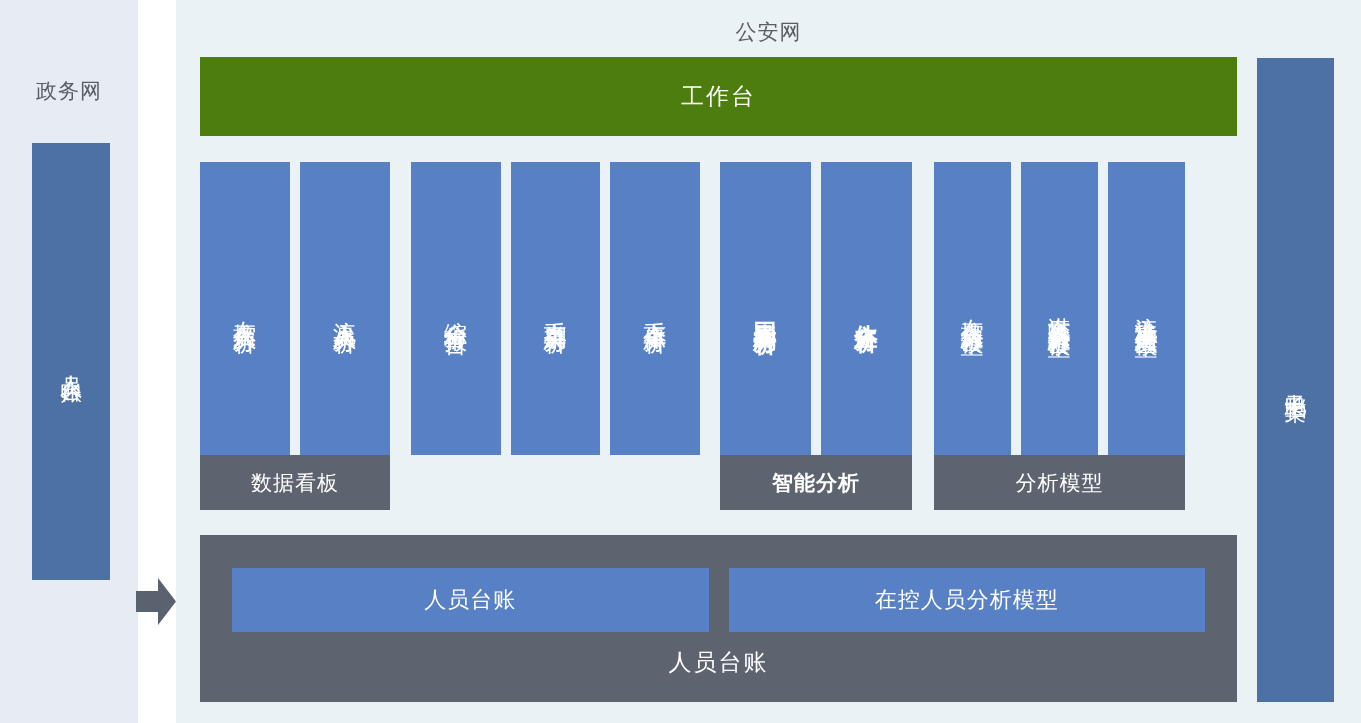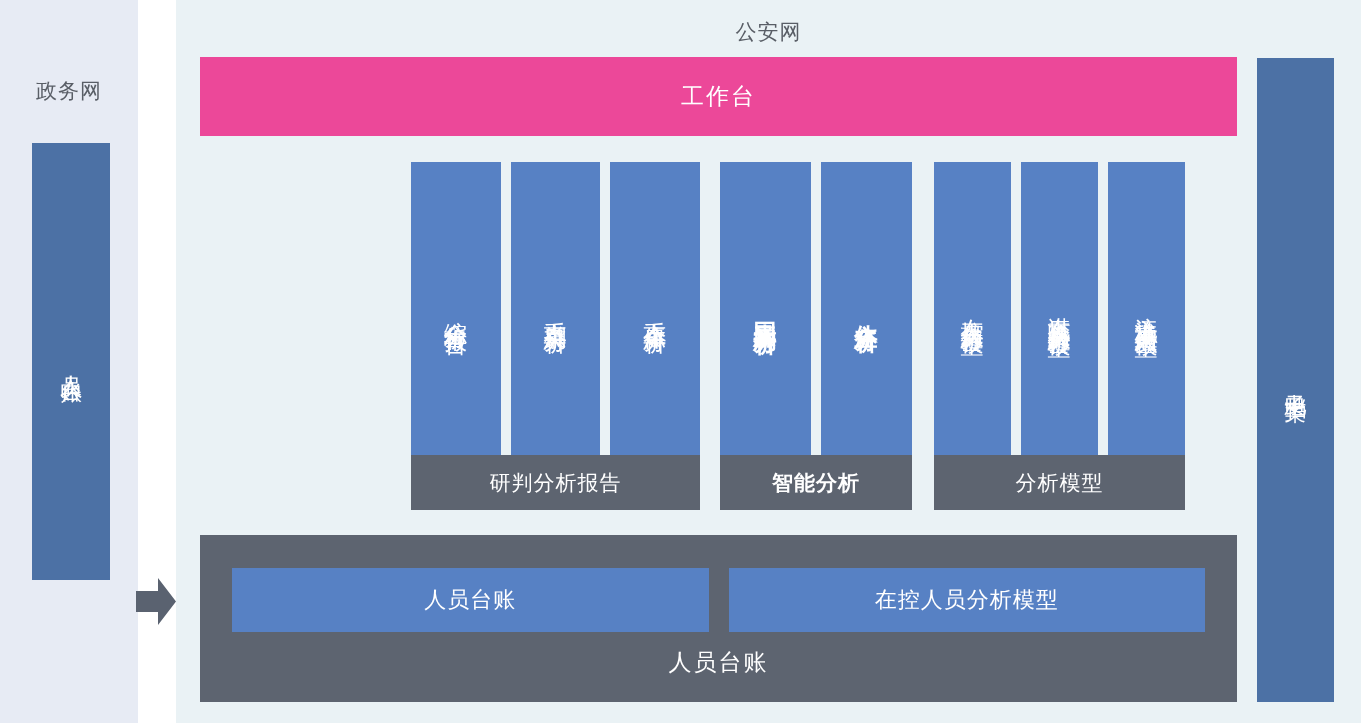--- a/index.html
+++ b/index.html
@@ -83,21 +83,21 @@
     letter-spacing: 1px;
     white-space: nowrap;
   }
 
   
   .workbench {
     position: absolute;
     left: 24px; top: 57px;
     width: 1037px;
     height: 79px;
-    background: #ec4899;
+    background: #4d7c0f;
     color: #ffffff;
     font-size: 23px;
     letter-spacing: 2px;
     display: flex;
     align-items: center;
     justify-content: center;
   }
 
   
   .groups-row {
@@ -217,27 +217,33 @@
     </svg>
   </div>
 
   <div class="main-panel">
 
     <div class="main-panel-title">公安网</div>
 
     <div class="workbench">工作台</div>
 
     <div class="groups-row">
+        <div class="group" style="left: 0px; width: 190px;">
+          <div class="group-cols">
+            <div class="col">在控人员分析</div>
+            <div class="col">流入人员分析</div>
+          </div>
+          <div class="group-label">数据看板</div>
+        </div>
         <div class="group" style="left: 211px; width: 289px;">
           <div class="group-cols">
             <div class="col">综合分析报告</div>
             <div class="col">重点类别分析</div>
             <div class="col">重点个体分析</div>
           </div>
-          <div class="group-label">研判分析报告</div>
         </div>
         <div class="group" style="left: 520px; width: 192px; font-weight: bold;">
           <div class="group-cols">
             <div class="col">同素异构分析</div>
             <div class="col">立体分析</div>
           </div>
           <div class="group-label">智能分析</div>
         </div>
         <div class="group" style="left: 734px; width: 251px; text-decoration: underline;">
           <div class="group-cols">

